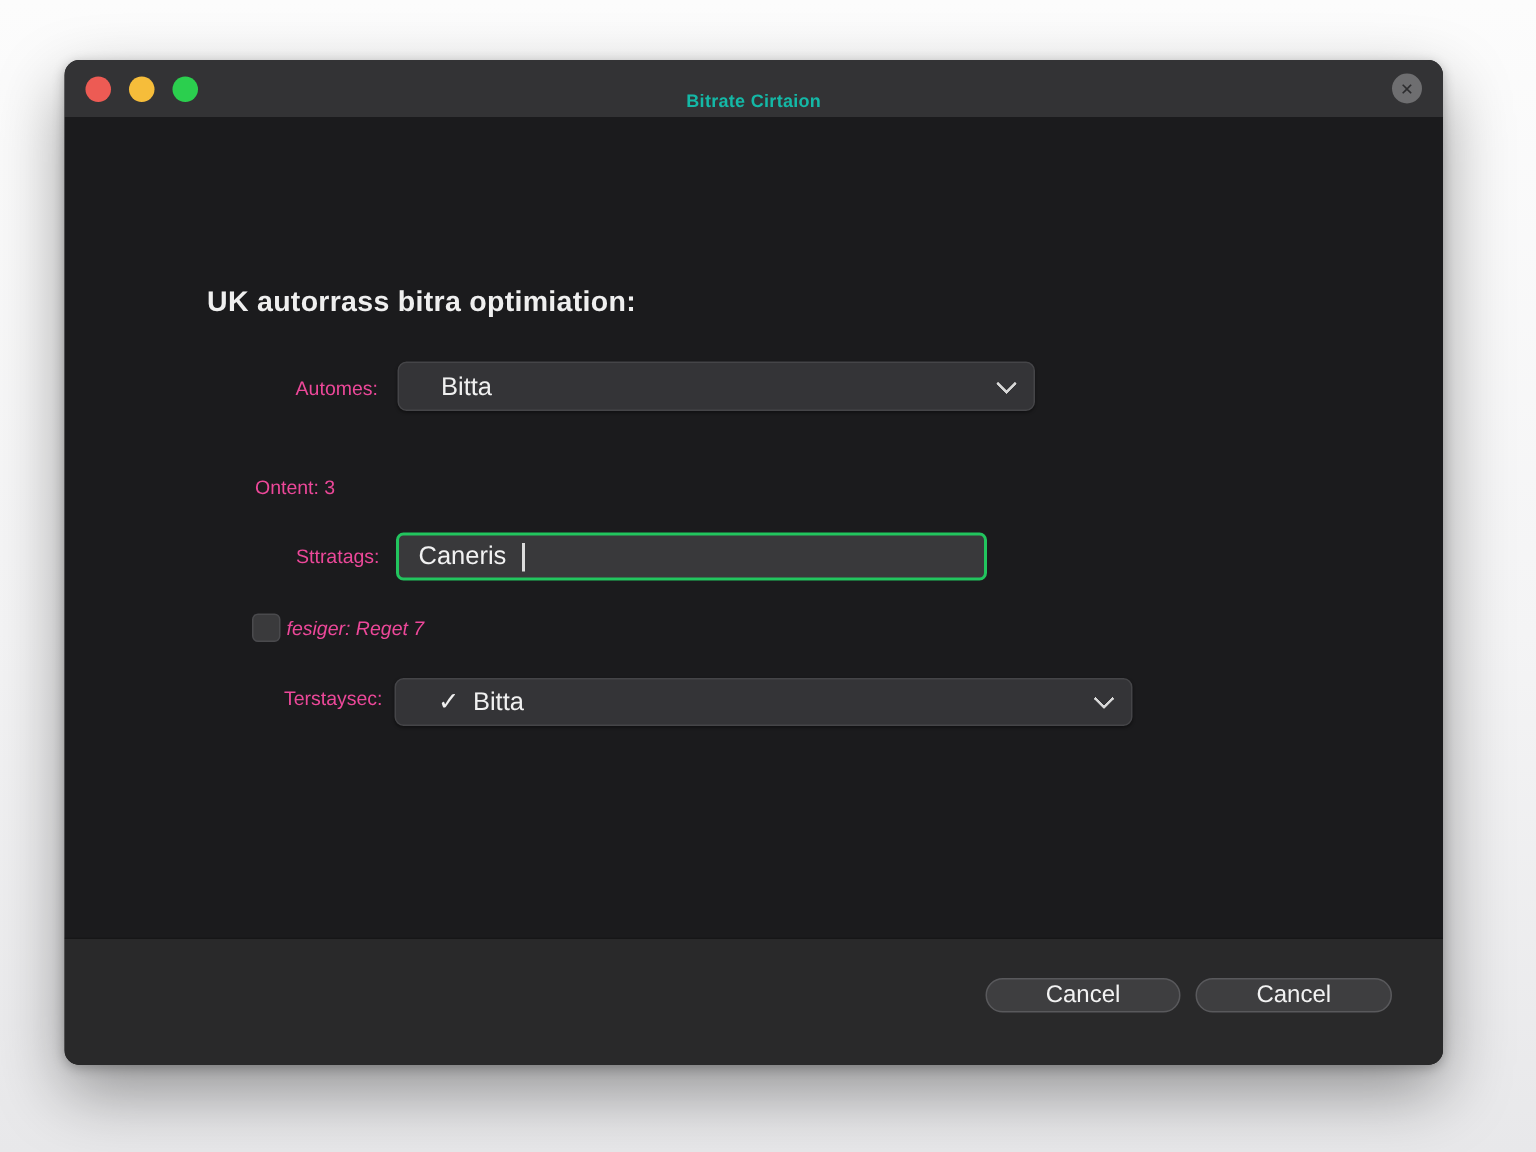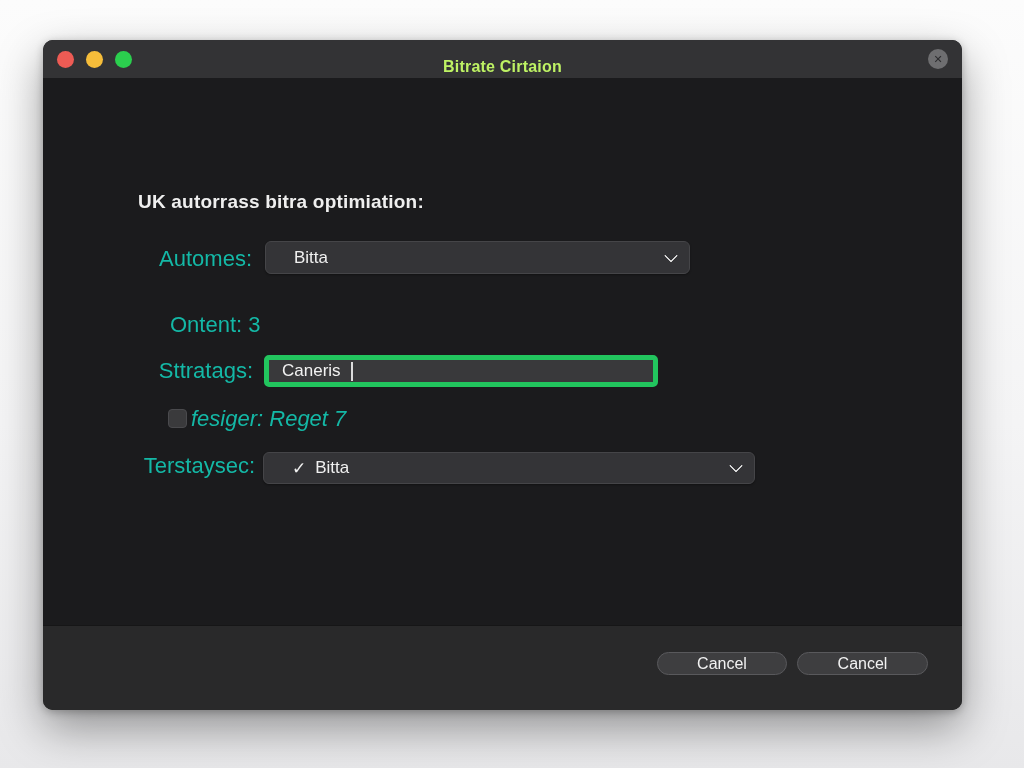--- a/index.html
+++ b/index.html
@@ -19,37 +19,37 @@
 
   .titlebar {
     position:absolute; left:0; top:0; right:0; height:38px;
     background:#333335; display:flex; align-items:center;
   }
   .traffic { position:absolute; left:14px; top:0; height:38px; display:flex; align-items:center; gap:12px; }
   .light { width:17px; height:17px; border-radius:50%; }
   .win-title {
     position:absolute; left:0; right:0; top:0; height:53px;
     display:flex; align-items:center; justify-content:center;
-    color:#bef264; font-size:16px; font-weight:600; letter-spacing:.2px;
+    color:#14b8a6; font-size:12px; font-weight:600; letter-spacing:.2px;
   }
   .close-btn {
     position:absolute; right:14px; top:9px; width:20px; height:20px; border-radius:50%;
     background:#6e6e70; color:#2c2c2e; font-size:11px; font-weight:700;
     display:flex; align-items:center; justify-content:center; cursor:default;
   }
 
   .content { position:absolute; left:0; top:38px; right:0; bottom:85px; background:#1b1b1d; }
 
   .form-header {
     position:absolute; left:95px; top:113px;
     color:#efefef; font-size:19px; font-weight:700; letter-spacing:.2px;
   }
 
   .field-label {
-    position:absolute; color:#14b8a6; font-size:22px; height:22px; line-height:22px;
+    position:absolute; color:#ec4899; font-size:13px; height:22px; line-height:22px;
     text-align:right;
   }
   .lbl-automes   { right:710px; top:170px; }
   .lbl-ontent    { left:127px;  top:236px; text-align:left; }
   .lbl-sttratags { right:709px; top:282px;text-align:center; }
   .lbl-terstaysec{ right:707px; top:377px; }
 
   .dropdown {
     position:absolute; background:#343437; border:1px solid #454548; border-radius:6px;
     display:flex; align-items:center; padding:0 28px;
@@ -63,21 +63,21 @@
     position:absolute; right:13px; top:50%; width:10px; height:10px;
     transform: translateY(-72%) rotate(45deg);
     border-right:2.5px solid #d8d8d8; border-bottom:2.5px solid #d8d8d8;
     border-radius:1px;
   }
 
   .check-glyph { color:#f0f0f0; font-weight:700; margin-right:9px; font-size:17px; }
 
   .text-input {
     position:absolute; left:221px; top:277px; width:394px; height:32px;
-    background:#39393b; border:5px solid #22c55e; border-radius:5px;
+    background:#39393b; border:2px solid #22c55e; border-radius:5px;
     display:flex; align-items:center; padding:0 13px;
     color:#f2f2f2; font-size:17px; font-weight:500;
   }
   .caret {
     width:2px; height:19px; background:#dcdcdc; margin-left:10px;
   }
 
   .checkbox {
     position:absolute; left:125px; top:331px; width:19px; height:19px;
     background:#3a3a3c; border:1px solid #4a4a4d; border-radius:4px;

